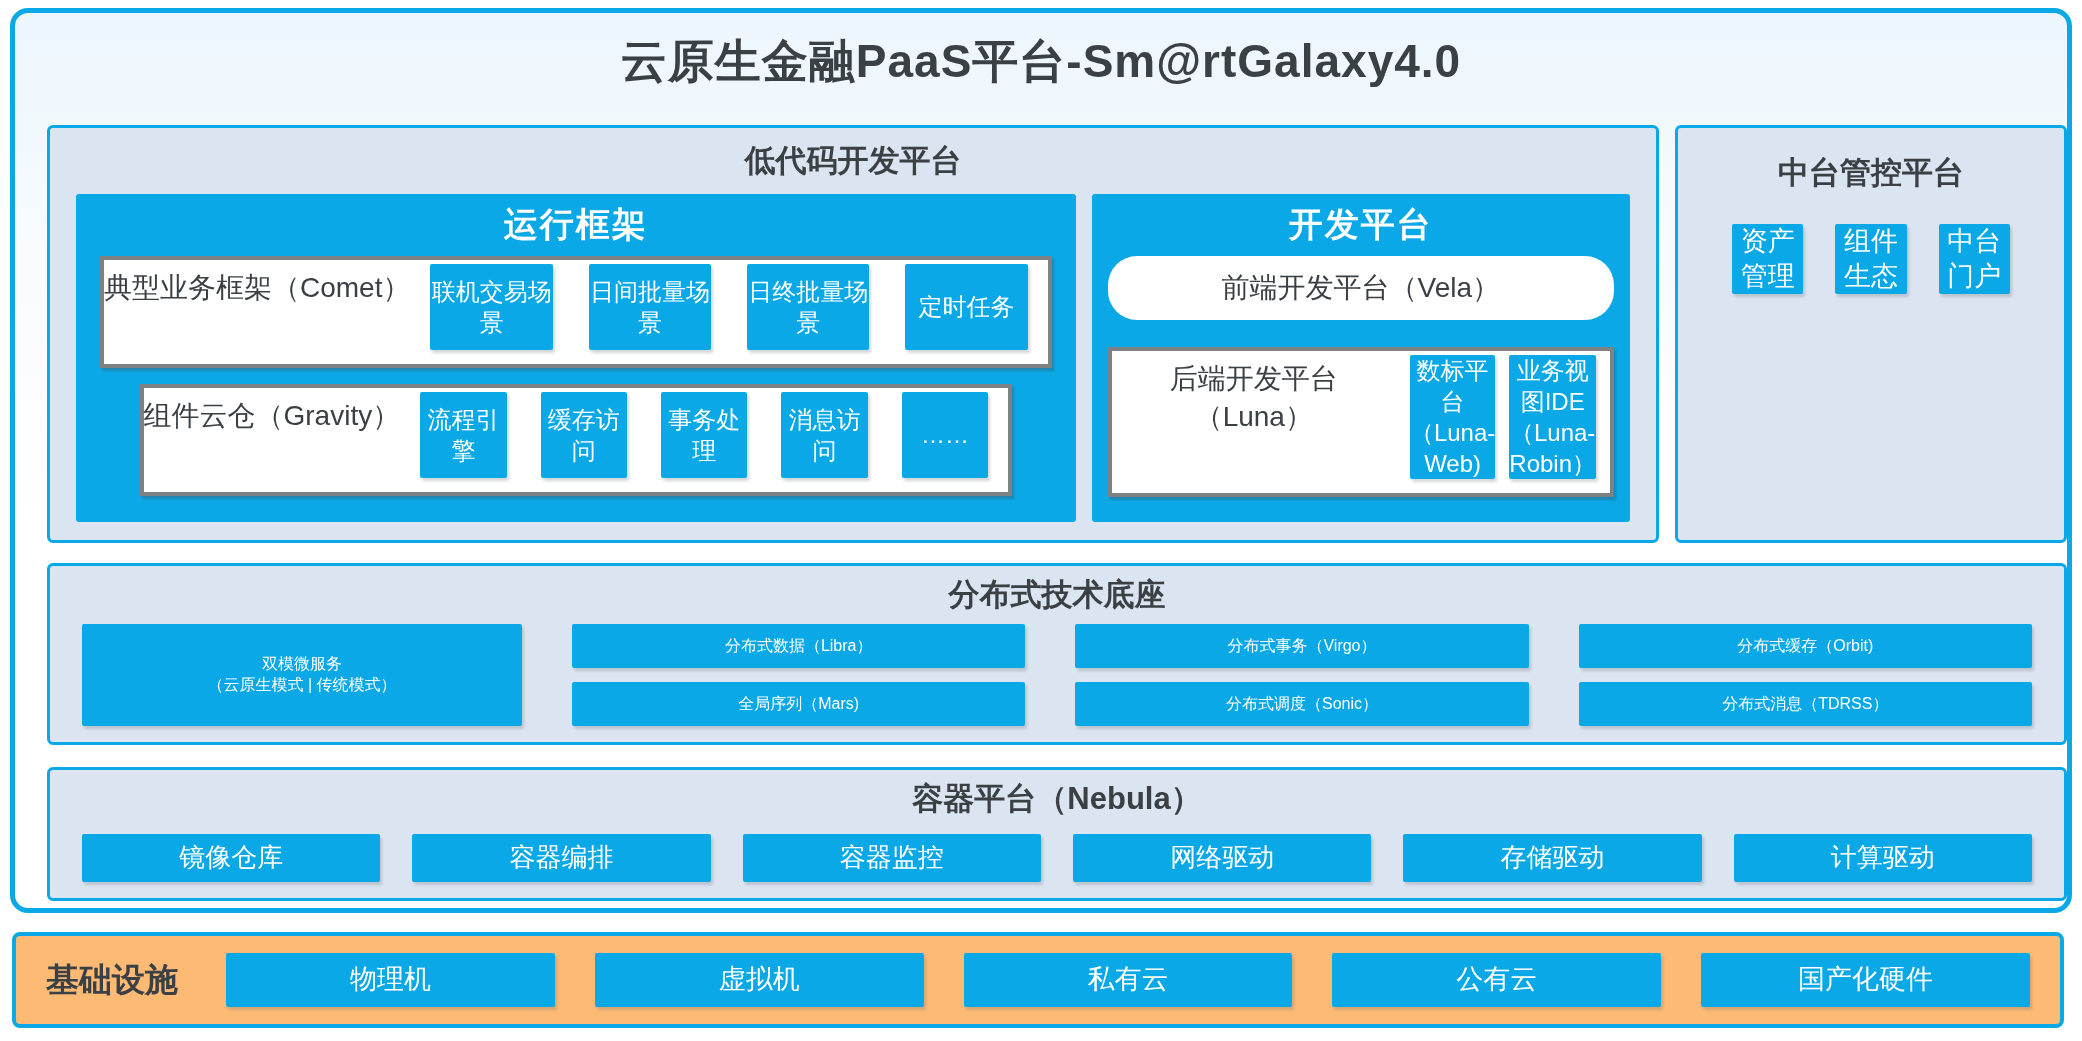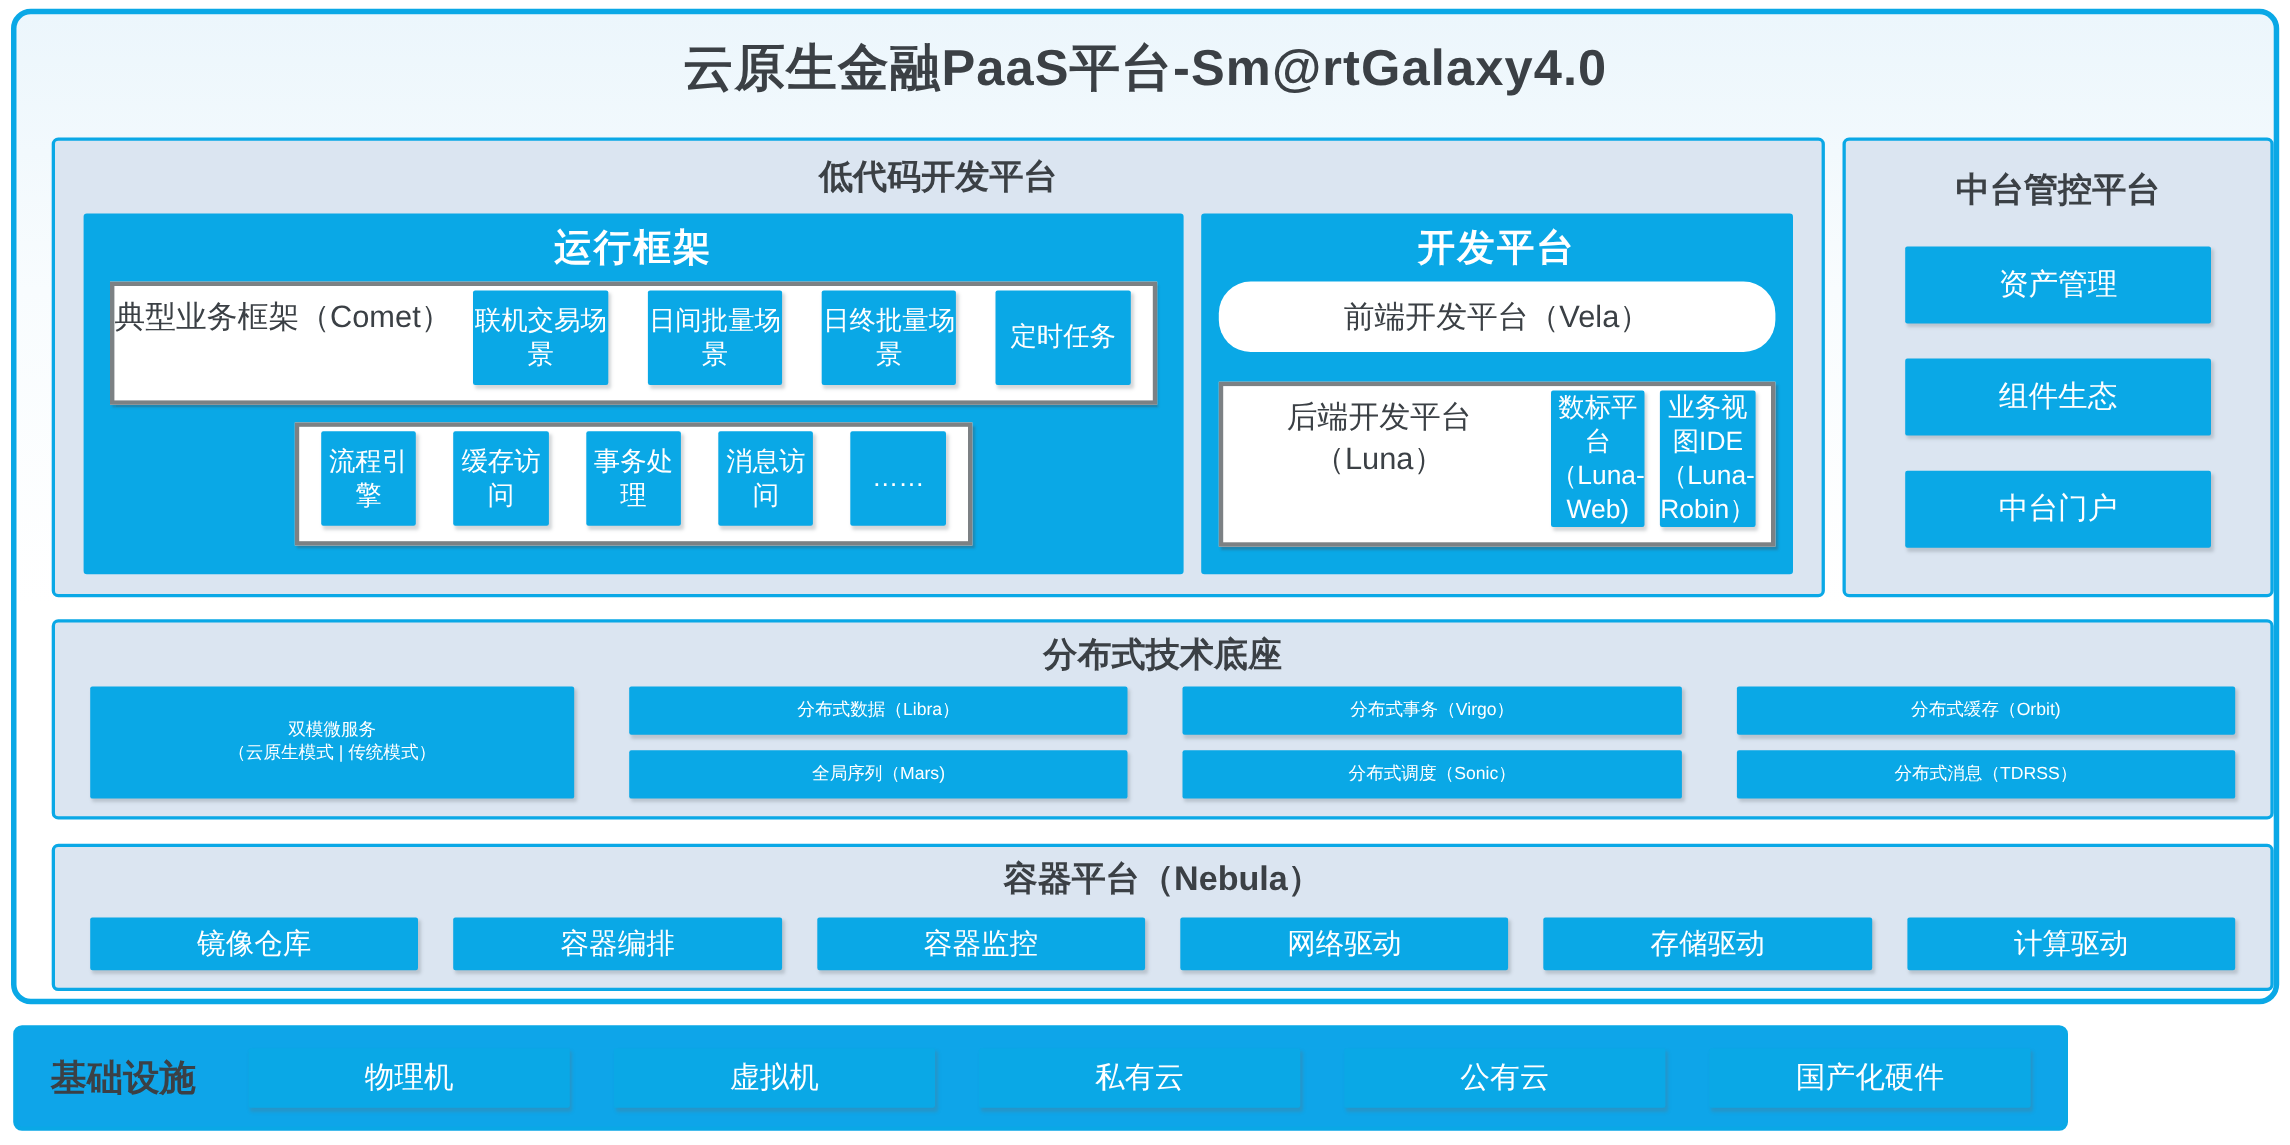--- a/index.html
+++ b/index.html
@@ -63,40 +63,40 @@
   .cbt-row .btn { flex:1; }
   .vela-box {
     background:#ffffff; margin:0 16px 27px; height:64px;
     display:flex; align-items:center; justify-content:center;
     font-size:28px; color:#3b4045;border-radius:29px;
   }
   .luna-box { margin:0 16px; height:150px; }
   .luna-row { display:flex; gap:14px; padding:4px 14px 14px; flex:1; }
   .luna-row .btn { flex:1; font-size:24px; }
   
-  .mid-items { position:absolute; top:96px; left:54px; right:54px; display:flex; flex-direction:column; gap:32px; }
+  .mid-items { position:absolute; top:96px; left:54px; right:54px; display:flex; flex-direction:row; gap:32px; }
   .mid-items .btn { height:70px; font-size:27px; }
   
   .dist-body {
     position:absolute; top:58px; left:32px; right:32px; bottom:16px;
     display:grid; grid-template-columns:440px 1fr 1fr 1fr;
     grid-template-rows:1fr 1fr; column-gap:50px; row-gap:14px;
   }
   .dist-body .btn { font-size:16px; }
   .dual { grid-row:1 / span 2; font-size:26px; }
   
   .cont-row {
     position:absolute; left:32px; right:32px; bottom:16px; height:48px;
     display:flex; gap:32px;
   }
   .cont-row .btn { flex:1; font-size:26px; }
   
   .infra {
-    position:absolute; left:12px; top:932px; width:1868px; height:96px;
-    background:#0ea5e9; border:4px solid #0aa8e6; border-radius:8px;
+    position:absolute; left:12px; top:932px; width:2052px; height:96px;
+    background:#fdba74; border:4px solid #0aa8e6; border-radius:8px;
     display:flex; align-items:center;
   }
   .infra-label {
     font-size:33px; font-weight:bold; color:#3b4045;
     margin:0 48px 0 30px; white-space:nowrap;
   }
   .infra-items { flex:1; display:flex; gap:40px; margin-right:30px;border-radius:25px; }
   .infra-items .btn { flex:1; height:54px; font-size:27px; }
 </style>
 </head>
@@ -118,20 +118,21 @@
           <div class="wbox-title">典型业务框架（Comet）</div>
           <div class="cbt-row">
             <div class="btn">联机交易场景</div>
             <div class="btn">日间批量场景</div>
             <div class="btn">日终批量场景</div>
             <div class="btn">定时任务</div>
           </div>
         </div>
 
         <div class="wbox">
+          <div class="wbox-title">组件云仓（Gravity）</div>
           <div class="cbt-row" style="gap:34px;">
             <div class="btn">流程引擎</div>
             <div class="btn">缓存访问</div>
             <div class="btn">事务处理</div>
             <div class="btn">消息访问</div>
             <div class="btn">……</div>
           </div>
         </div>
       </div>
 

